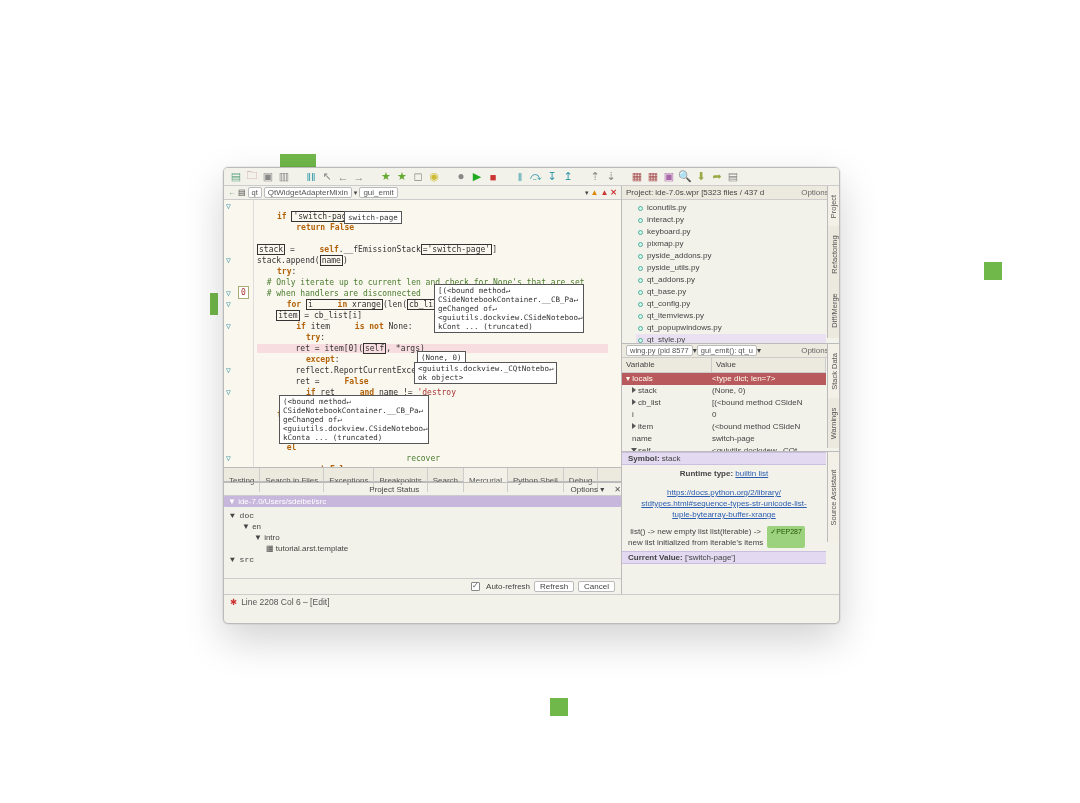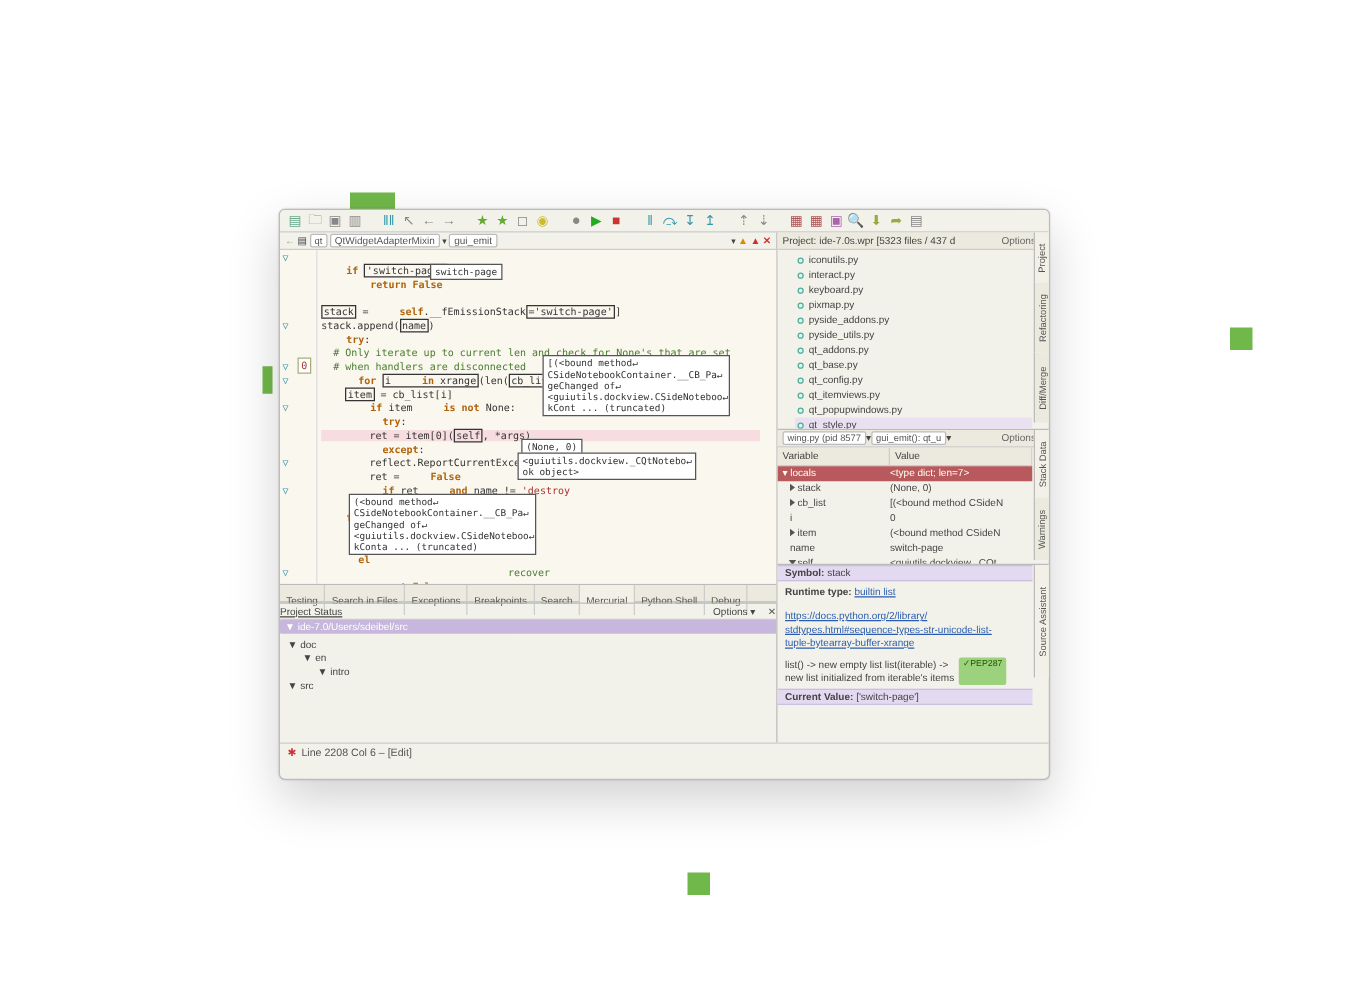--- a/index.html
+++ b/index.html
@@ -80,38 +80,38 @@
   .vars .toprow{ background:#b85a5d; color:#ffe; padding:0 4px; display:flex;}
   .vars .toprow .c1{width:86px;} .vars .toprow .c2{flex:1;}
   .tri{display:inline-block; width:0;height:0; border-top:3px solid transparent; border-bottom:3px solid transparent; border-left:4px solid #555; margin-right:2px;}
   .tri.down{ transform:rotate(90deg);}
 
   .assistant { font-size:8px; line-height:11px; padding:3px 6px; color:#444;}
   .assistant a{color:#2a5db0; text-decoration:underline; cursor:pointer;}
   .assistant .pep{ background:#9cd27e; border-radius:2px; padding:0 3px; font-size:7px; color:#225502;}
   .purplebar{ background:#e3d9f0; height:13px; display:flex; align-items:center; padding:0 6px; font-size:8px; border-top:1px solid #cbbfe0; border-bottom:1px solid #cbbfe0;}
   .projstatus-hdr{display:flex; font-size:8px; height:13px; align-items:center; border-bottom:1px solid #ccc;}
-  .projstatus-hdr .l{flex:1; text-align:left;text-decoration:underline;}
+  .projstatus-hdr .l{flex:1; text-align:center;}
   .projstatus-hdr .r{padding:0 6px; cursor:pointer;}
   .projtree{ font-size:8px; line-height:11px; padding:3px 6px;}
-  .projtree .d1{padding-left:0;} .projtree .d2{padding-left:12px;} .projtree .d3{padding-left:24px;} .projtree .d4{padding-left:36px;}
+  .projtree .d1{padding-left:0;font-family:Liberation Mono, monospace;} .projtree .d2{padding-left:12px;} .projtree .d3{padding-left:24px;} .projtree .d4{padding-left:36px;}
   .projpurple{background:#c7b7dd; color:#fff; border-radius:1px; padding:0 2px;}
   .projfoot{display:flex; gap:4px; padding:2px 6px; align-items:center; font-size:8px; border-top:1px solid #ccc;}
   .projfoot .btn{ border:1px solid #bbb; border-radius:2px; padding:0 5px; background:#fff; cursor:pointer;}
   .projfoot .chk{display:inline-block; width:9px; height:9px; border:1px solid #888; border-radius:1px; margin-right:2px; background:#fff; position:relative;}
   .projfoot .chk::after{content:"✓"; position:absolute; top:-2px; left:0; font-size:8px; color:#555;}
 
   .leftcol { display:flex; flex-direction:column; height:100%;}
   .rightcol { display:flex; flex-direction:column; height:100%;}
   .splitbot{height:112px; border-top:1px solid #bbb; display:flex; flex-direction:column;}
   .splitbot .area{flex:1; overflow:hidden;}
 
   .projectpane { height:158px; position:relative; border-bottom:1px solid #bbb; display:flex; flex-direction:column;}
   .stackpane { height:108px; position:relative; border-bottom:1px solid #bbb; display:flex; flex-direction:column;}
-  .assistpane { flex:1; position:relative; display:flex; flex-direction:column;}
+  .assistpane { flex:1; position:relative; display:flex; flex-direction:column;text-align:center;}
 </style>
 </head>
 <body>
 
 <div class="blk blk1"></div>
 <div class="blk blk2"></div>
 <div class="blk blk3"></div>
 <div class="blk blk4"></div>
 
 <div class="stage">
@@ -239,23 +239,31 @@
           <div class="closex">✕</div>
         </div>
         <div class="area">
           <div style="font-size:8px;">
             <span class="projpurple" style="display:block; padding:1px 4px;">▼ <span>ide-7.0/Users/sdeibel/src</span></span>
           </div>
           <div class="projtree">
             <div class="d1">▼ <span>doc</span></div>
             <div class="d2">▼ <span>en</span></div>
             <div class="d3">▼ <span>intro</span></div>
+            <div class="d4">▦ <span>tutorial.arst.template</span></div>
             <div class="d1">▼ <span>src</span></div>
 
           </div>
+        </div>
+        <div class="projfoot">
+          <span style="flex:1"></span>
+          <span class="chk"></span>
+          <span>Auto-refresh</span>
+          <span class="btn">Refresh</span>
+          <span class="btn">Cancel</span>
         </div>
       </div>
     </div>
 
     <div class="right rightcol">
 
       <div class="projectpane">
         <div class="vtab active" style="top:0; height:40px;">
             <span>Project</span>
           </div>

